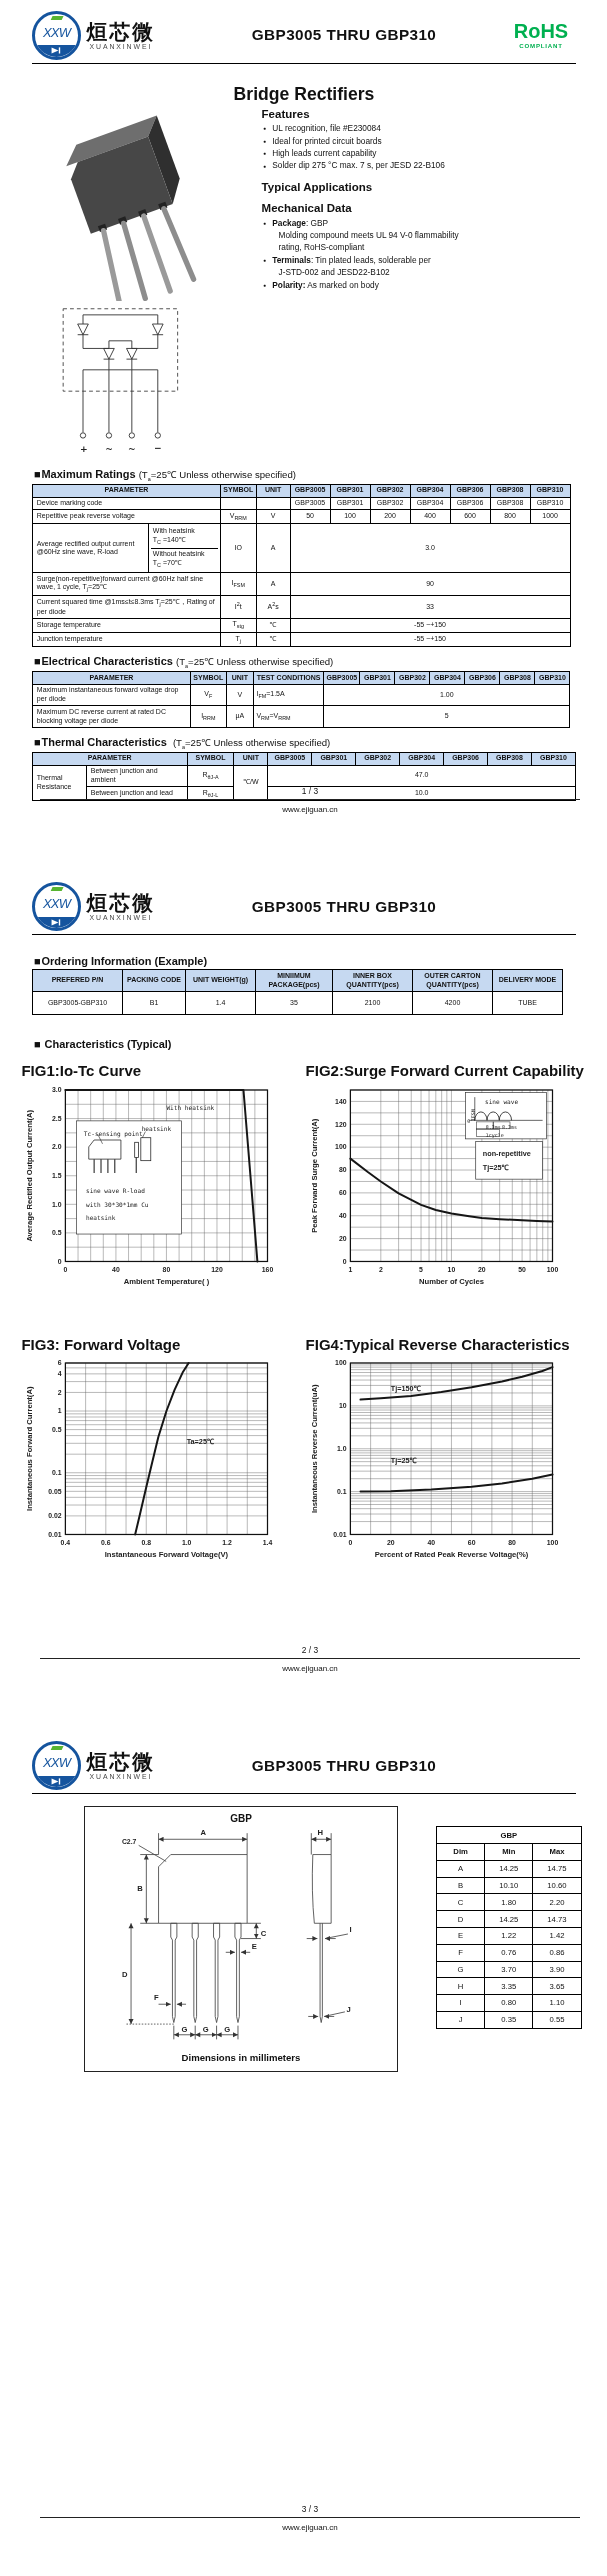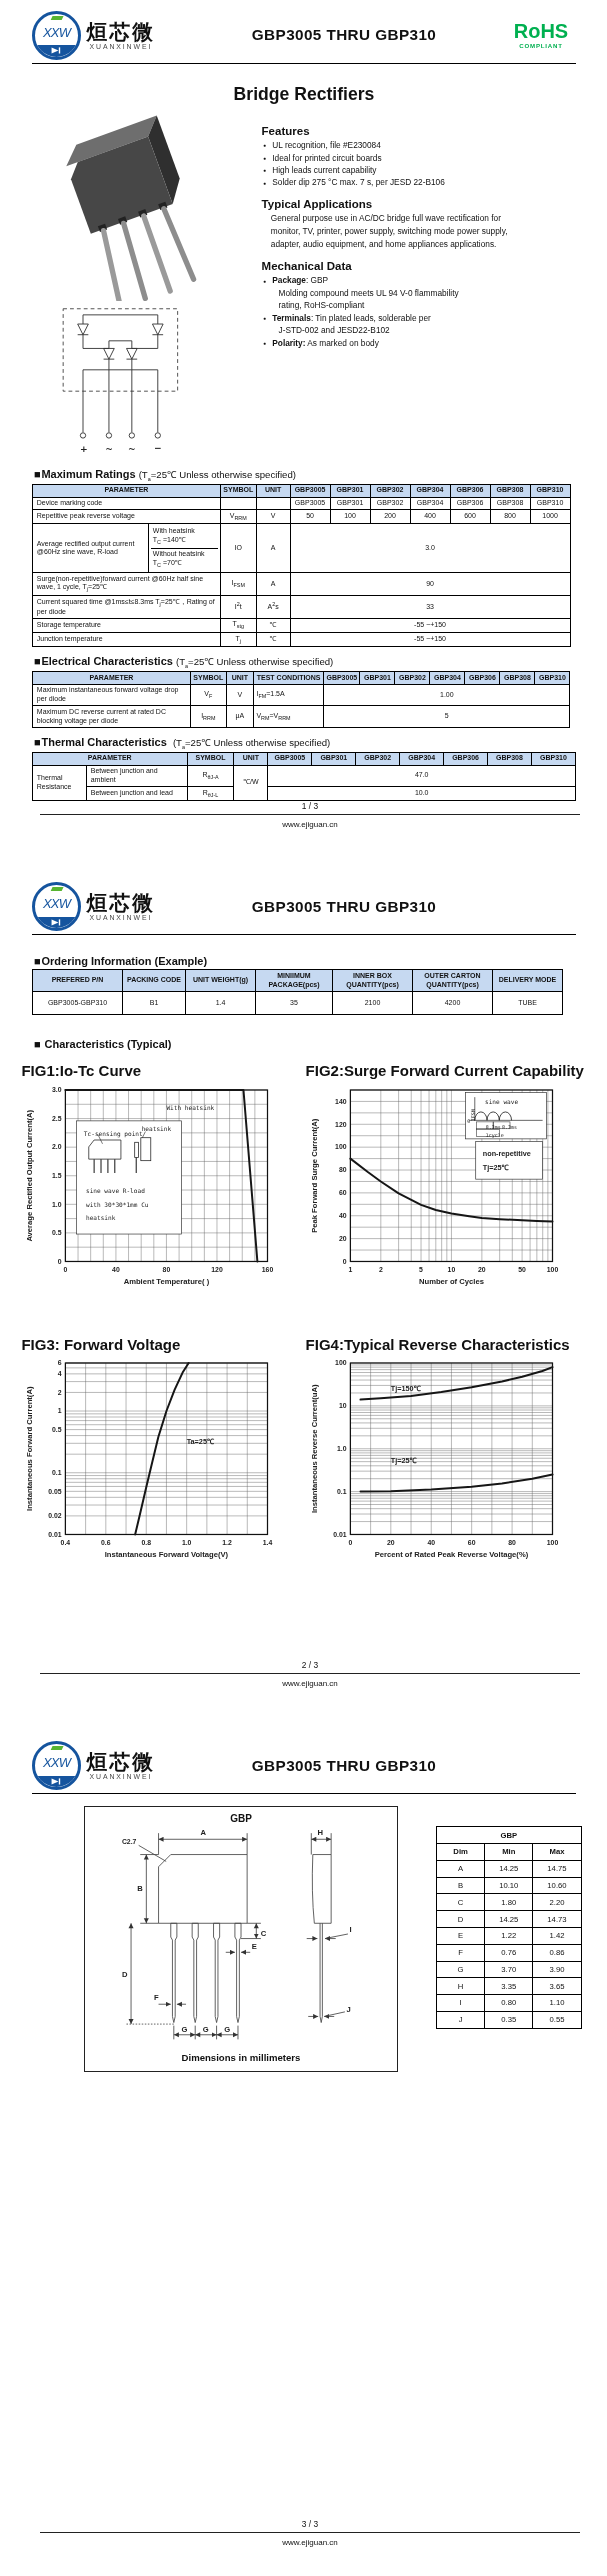--- a/index.html
+++ b/index.html
@@ -17,21 +17,21 @@
   .logo-sprout{position:absolute;top:2.3px;left:50%;width:10.7px;height:3.8px;transform:translateX(-50%) skewX(-25deg);background:#58b531;}
   .logo-text{display:flex;flex-direction:column;align-items:center;}
   .logo-cn{font-size:20.7px;font-weight:bold;letter-spacing:2.3px;line-height:1.05;}
   .logo-en{font-size:6.9px;letter-spacing:1.9px;color:#444;}
   .hdr-title{flex:1;text-align:center;font-size:15.3px;font-weight:bold;letter-spacing:0.4px;}
   .rohs{width:70px;text-align:center;line-height:1;}
   .rohs-main{font-size:20px;font-weight:bold;}
   .rohs-sub{font-size:6.1px;font-weight:bold;letter-spacing:0.8px;margin-top:2.3px;}
   .hdr-spacer{width:70px;}
   
-  .ftr{position:absolute;left:0;right:0;bottom:29px;text-align:center;padding-left:12px;}
+  .ftr{position:absolute;left:0;right:0;bottom:44px;text-align:center;padding-left:12px;}
   .ftr-page{font-size:8.4px;margin-bottom:3.8px;}
   .ftr-line{border-top:1.1px solid #222;margin:0 27.6px;}
   .ftr-url{font-size:8px;margin-top:4.6px;display:inline-block;}
   
   .h1{text-align:center;font-size:17.6px;font-weight:bold;margin:20px 0 3.1px 0;}
   .cols{display:flex;padding:0 34px;}
   .col-left{width:223px;flex:0 0 auto;}
   .col-right{flex:1;padding-left:4.6px;}
   .sec-title2{font-size:11.5px;font-weight:bold;margin:9.2px 0 2.3px 0;}
   .feat-item,.mech-line{font-size:8.3px;line-height:1.5;padding-left:10.7px;position:relative;}
@@ -158,28 +158,27 @@
             <circle cx="136" cy="172" r="3.5"></circle>
         </g>
         <text class="schematic-lbl" x="34" y="194">+</text>
         <text class="schematic-lbl" x="67" y="194">~</text>
         <text class="schematic-lbl" x="97" y="194">~</text>
         <text class="schematic-lbl" x="131" y="192">−</text>
       </svg>
     </div>
 
     <div class="col-right">
-      <div class="sec-title2" style="margin-top:17px;">Features</div>
+      <div class="sec-title2" style="margin-top:0;">Features</div>
       <div class="feat-item">UL recognition, file #E230084</div>
       <div class="feat-item">Ideal for printed circuit boards</div>
       <div class="feat-item">High leads current capability</div>
       <div class="feat-item">Solder dip 275 °C max. 7 s, per JESD 22-B106</div>
 
       <div class="sec-title2">Typical Applications</div>
-      <div class="apps-text">General purpose use in AC/DC bridge full wave rectification for monitor, TV, printer, power supply, switching mode power supply, adapter, audio equipment, and home appliances applications.</div>
 
       <div class="sec-title2">Mechanical Data</div>
       <div class="mech-line bl"><span class="bold">Package</span><span>: GBP</span></div>
       <div class="mech-line cont"><span>Molding compound meets UL 94 V-0 flammability</span></div>
       <div class="mech-line cont"><span>rating, RoHS-compliant</span></div>
       <div class="mech-line bl"><span class="bold">Terminals</span><span>: Tin plated leads, solderable  per</span></div>
       <div class="mech-line cont"><span>J-STD-002 and JESD22-B102</span></div>
       <div class="mech-line bl"><span class="bold">Polarity:</span><span> As marked on body</span></div>
     </div>
   </div>

